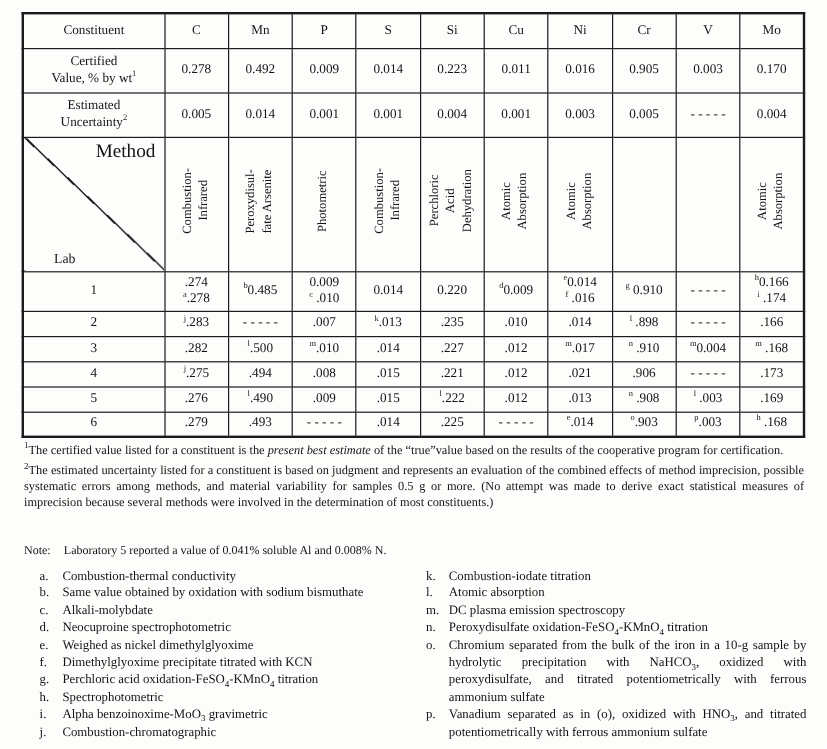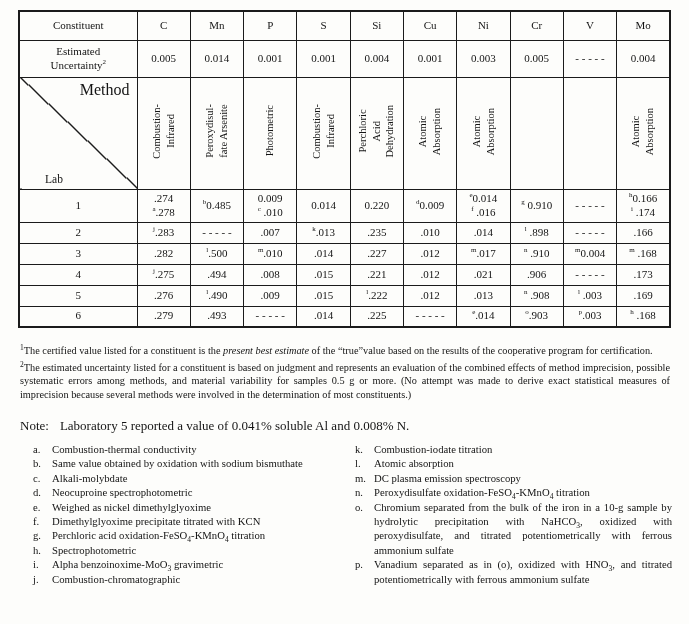--- a/index.html
+++ b/index.html
@@ -35,24 +35,24 @@
       #1b1b1b calc(50% + 0.3px),
       transparent calc(50% + 0.3px));
   }
   .corner-method{position:absolute;top:2px;right:7px;font-size:16px;}
   .corner-lab{position:absolute;bottom:2px;left:25px;font-size:11.5px;}
   td.mcell{vertical-align:middle;}
   .vert{
     display:inline-block;writing-mode:vertical-rl;transform:rotate(180deg);
     white-space:pre-line;font-size:10.5px;line-height:1.3;
   }
-  .fns{margin-top:16px;padding-left:2px;}
+  .fns{margin-top:4px;padding-left:2px;}
   .fn{font-size:10.3px;line-height:1.33;text-align:justify;margin-top:3px;padding-right:2px;}
   .fn sup{font-size:7.5px;}
-  .note{font-size:13px;margin:16px 0 8px 2px;}
+  .note{font-size:10px;margin:27px 0 8px 2px;}
   .note-label{margin-right:11px;}
   .keys{display:flex;gap:14px;padding-left:15px;font-size:10.7px;line-height:1.35;}
   .key-col-left{width:308px;flex:none;}
   .key-col-right{flex:1;min-width:0;}
   .key-item{display:flex;}
   .key-letter{width:19px;flex:none;}
   .key-text{flex:1;}
   .key-col-right .key-text{text-align:justify;}
 </style>
 </head>
@@ -80,20 +80,34 @@
           <th class="colhead">C</th>
           <th class="colhead">Mn</th>
           <th class="colhead">P</th>
           <th class="colhead">S</th>
           <th class="colhead">Si</th>
           <th class="colhead">Cu</th>
           <th class="colhead">Ni</th>
           <th class="colhead">Cr</th>
           <th class="colhead">V</th>
           <th class="colhead">Mo</th>
+        </tr>
+        <tr class="r-tall">
+          <td class="lbl">Certified
+Value, % by wt<sup>1</sup></td>
+          <td class="val">0.278</td>
+          <td class="val">0.492</td>
+          <td class="val">0.009</td>
+          <td class="val">0.014</td>
+          <td class="val">0.223</td>
+          <td class="val">0.011</td>
+          <td class="val">0.016</td>
+          <td class="val">0.905</td>
+          <td class="val">0.003</td>
+          <td class="val">0.170</td>
         </tr>
         <tr class="r-tall">
           <td class="lbl">Estimated
 Uncertainty<sup>2</sup></td>
           <td class="val">0.005</td>
           <td class="val">0.014</td>
           <td class="val">0.001</td>
           <td class="val">0.001</td>
           <td class="val">0.004</td>
           <td class="val">0.001</td>

